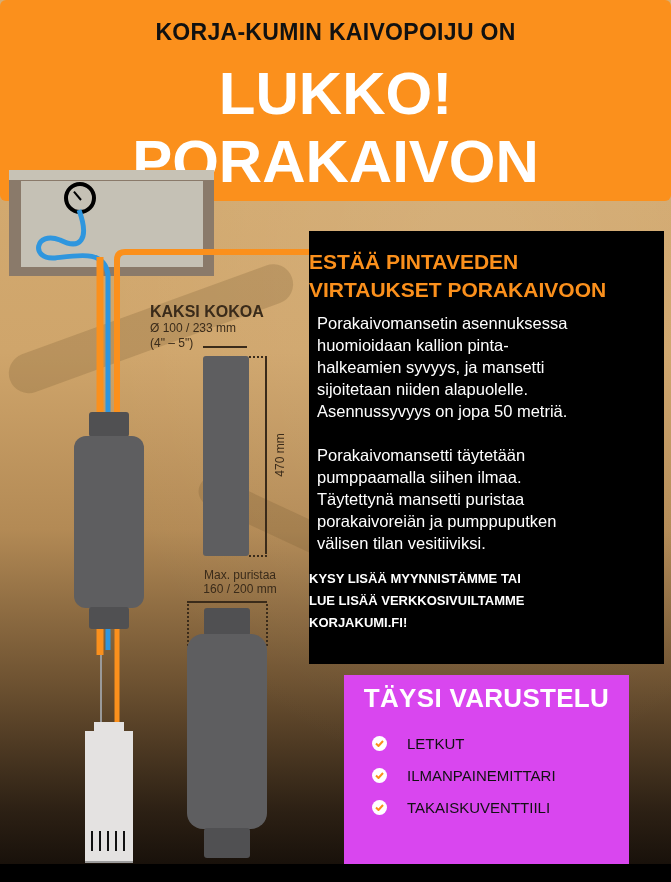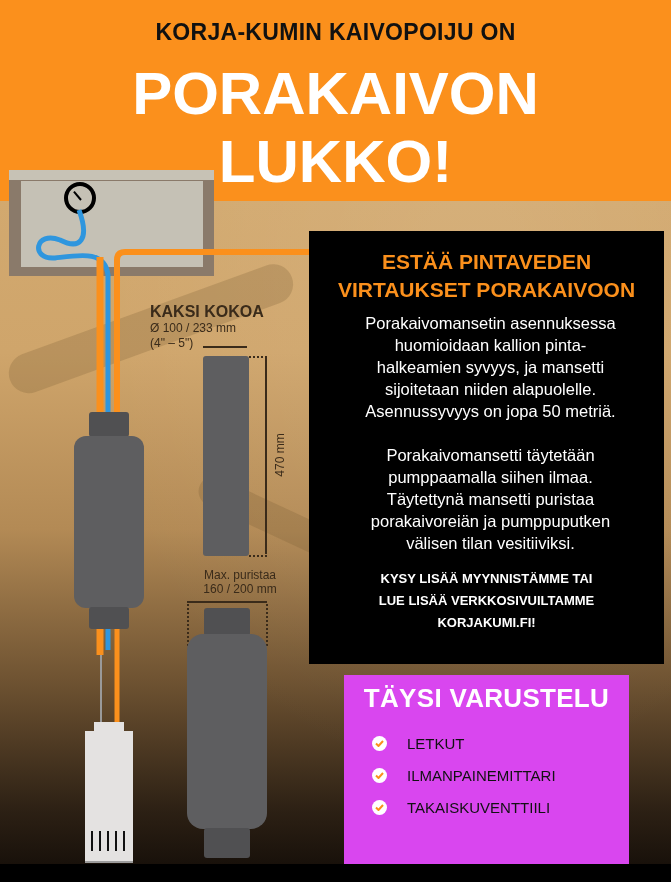--- a/index.html
+++ b/index.html
@@ -2,21 +2,21 @@
 <html><head>
 <meta charset="utf-8">
 <style>
   html,body{margin:0;padding:0;}
   body{width:671px;height:882px;position:relative;overflow:hidden;font-family:"Liberation Sans",sans-serif;background:#000;}
   .bg{position:absolute;left:0;top:0;width:671px;height:882px;
     background:
       radial-gradient(ellipse at 70% 30%, rgba(255,255,255,0.08), transparent 60%),
       linear-gradient(180deg,#d6ae74 0%,#cfa56b 40%,#b38a55 60%,#6b5030 78%,#2c2014 92%,#120c07 100%);}
   .streak{position:absolute;background:rgba(120,90,50,0.25);border-radius:40px;transform-origin:left center;}
-  .header{position:absolute;left:0;top:0;width:671px;height:201px;background:#fb901c;}
+  .header{position:absolute;left:0;top:0;width:671px;height:201px;background:#fb901c;border-radius:6px;}
   .kicker{position:absolute;left:0;width:671px;top:19px;text-align:center;font-weight:bold;font-size:23px;color:#111;letter-spacing:0.3px;}
   .title{position:absolute;left:0;width:671px;top:60px;text-align:center;font-weight:bold;font-size:60px;line-height:68px;color:#fff;}
   .bottom-bar{position:absolute;left:0;top:864px;width:671px;height:18px;background:#000;}
   
   .well-top{position:absolute;left:9px;top:170px;width:205px;height:10px;background:#c7c2b5;}
   .well-frame{position:absolute;left:9px;top:180px;width:205px;height:96px;background:#8a7a6a;}
   .well-inner{position:absolute;left:21px;top:181px;width:182px;height:86px;background:#c5c1b5;}
   .gauge{position:absolute;left:64px;top:182px;width:24px;height:24px;border:4px solid #000;border-radius:50%;background:#c5c1b5;}
   .gauge-needle{position:absolute;left:12px;top:3px;width:2px;height:11px;background:#000;transform:rotate(-40deg);transform-origin:bottom center;}
   .dev{position:absolute;background:#5e5e60;}
@@ -24,21 +24,21 @@
   
   .sizes{position:absolute;left:150px;top:287px;width:160px;text-align:left;color:#3a2b1a;margin-top:16px;}
   .sizes .h{font-weight:bold;font-size:16px;}
   .sizes .s{font-size:12px;line-height:15px;}
   .arrow-h{position:absolute;height:2px;background:#3a2b1a;}
   .arrow-v{position:absolute;width:2px;background:#3a2b1a;}
   .dots-h{position:absolute;height:0;border-top:2px dotted #3a2b1a;}
   .dots-v{position:absolute;width:0;border-left:2px dotted #3a2b1a;}
   .vert-label{position:absolute;color:#3a2b1a;font-size:12px;transform:rotate(-90deg);transform-origin:center;white-space:nowrap;}
   
-  .info{position:absolute;left:309px;top:231px;width:355px;height:433px;background:#000;color:#fff;text-align:center;}
+  .info{position:absolute;left:309px;top:231px;width:355px;height:433px;background:#000;color:#fff;}
   .info-h{color:#fb901c;font-weight:bold;font-size:21px;line-height:28px;margin-top:17px;}
   .info-p{font-size:16.5px;line-height:22px;margin-top:8px;padding-left:8px;}
   .info-cta{font-weight:bold;font-size:13px;line-height:22px;margin-top:14px;}
   
   .feat{position:absolute;left:344px;top:675px;width:285px;height:216px;background:#d946ef;}
   .feat-h{color:#fff;font-weight:bold;font-size:26px;text-align:center;margin-top:8px;letter-spacing:0.3px;}
   .feat-list{position:absolute;left:28px;top:52px;}
   .feat-item{display:flex;align-items:center;height:32px;font-size:15px;color:#111;}
   .check{width:15px;height:15px;border-radius:50%;background:#fff;margin-right:20px;display:flex;align-items:center;justify-content:center;}
   .check svg{display:block;}
@@ -47,22 +47,22 @@
 </head>
 <body>
 
 <div class="bg"></div>
 <div class="streak" style="left:10px;top:360px;width:300px;height:40px;transform:rotate(-20deg);"></div>
 <div class="streak" style="left:200px;top:470px;width:200px;height:30px;transform:rotate(25deg);"></div>
 
 <div class="header">
   <div class="kicker">KORJA-KUMIN KAIVOPOIJU ON</div>
   <div class="title">
+    <div>LUKKO!</div>
     <div>PORAKAIVON</div>
-    <div>LUKKO!</div>
   </div>
 </div>
 
 <div class="well-top"></div>
 <div class="well-frame"></div>
 <div class="well-inner"></div>
 <div class="gauge">
     <div class="gauge-needle"></div>
   </div>
 

